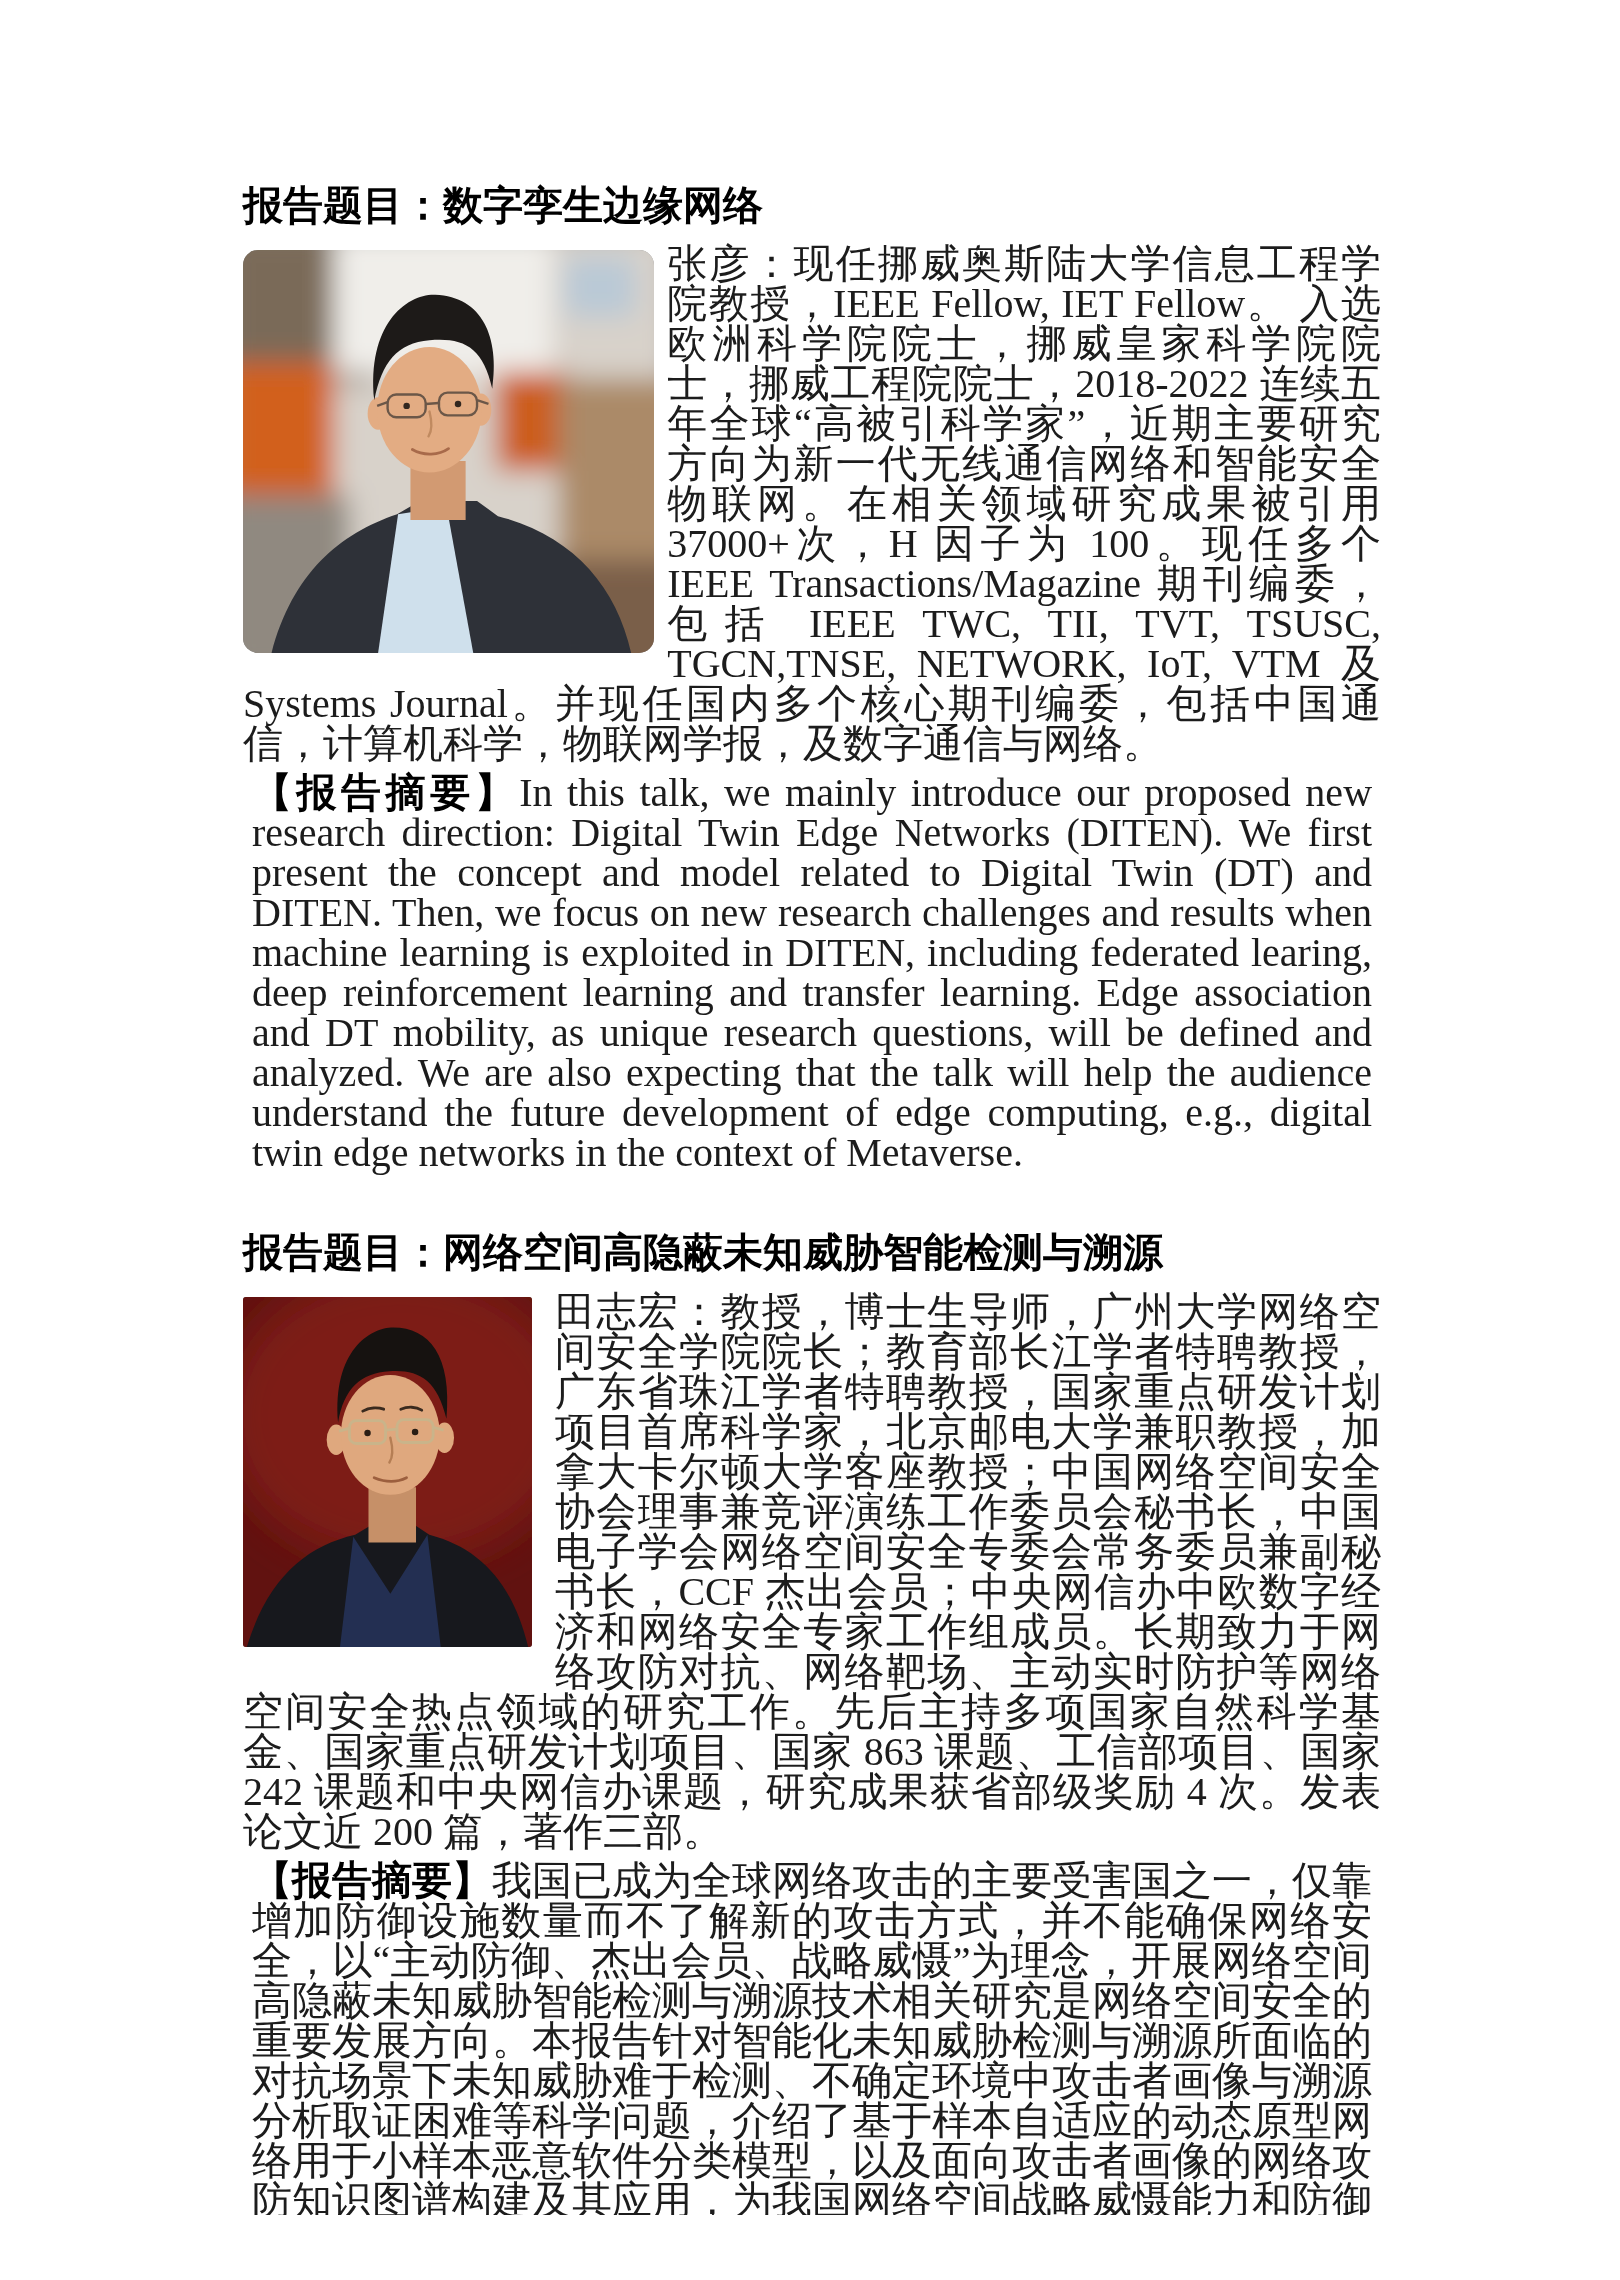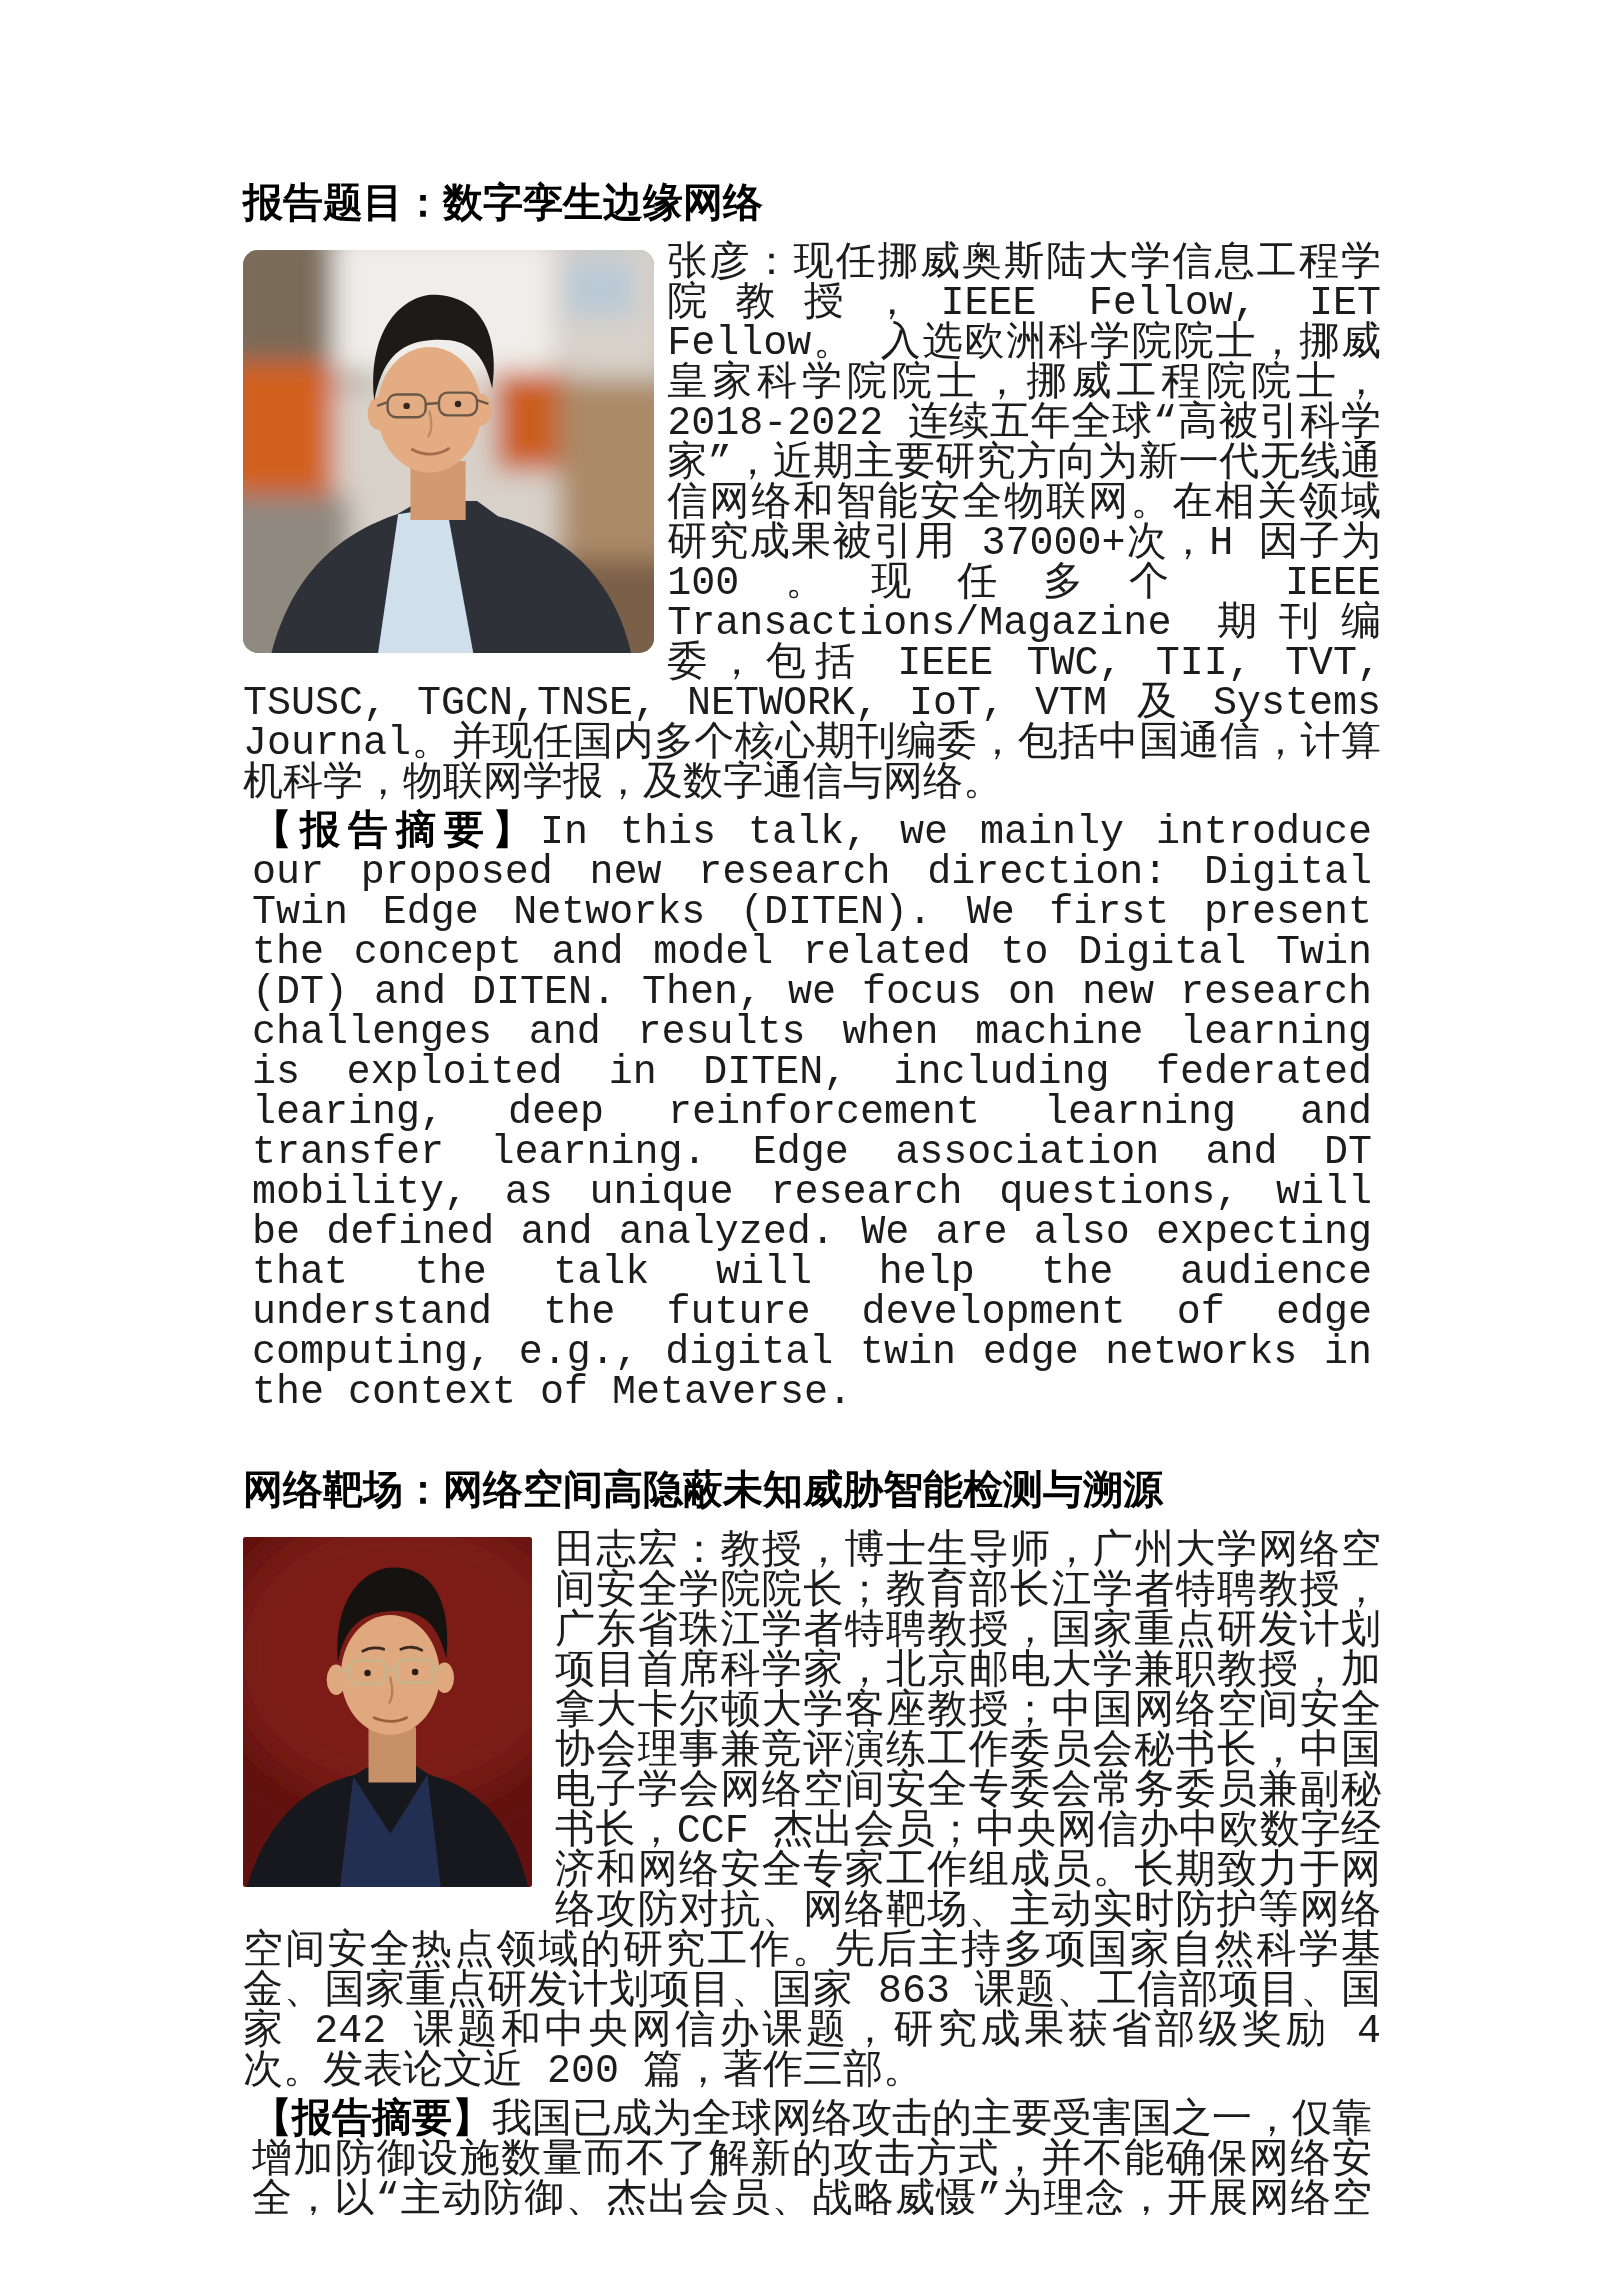--- a/index.html
+++ b/index.html
@@ -1,21 +1,21 @@
 <!DOCTYPE html>
 <html lang="zh" style="font-size:15px"><head>
 <meta charset="utf-8">
 <style>
   html,body{margin:0;padding:0;}
   body{background:#ffffff;}
   .page{
     position:relative;
     width:1621px;height:2215px;
     background:#ffffff;
-    font-family:Liberation Mono, monospace;
+    font-family:Liberation Serif, serif;
     color:#1c1c1c;
     overflow:hidden;
   }
   .content{
     position:absolute;
     left:243px;top:181px;
     width:1138px;
   }
   .talk-title{
     font-size:40px;
@@ -105,21 +105,21 @@
             </g>
           </svg>
         </span>
         <span>张彦：现任挪威奥斯陆大学信息工程学院教授，IEEE Fellow, IET Fellow。 入选欧洲科学院院士，挪威皇家科学院院士，挪威工程院院士，2018-2022 连续五年全球“高被引科学家”，近期主要研究方向为新一代无线通信网络和智能安全物联网。在相关领域研究成果被引用 37000+次，H 因子为 100。现任多个 IEEE Transactions/Magazine 期刊编委，包括 IEEE TWC, TII, TVT, TSUSC, TGCN,TNSE, NETWORK, IoT, VTM 及 Systems Journal。并现任国内多个核心期刊编委，包括中国通信，计算机科学，物联网学报，及数字通信与网络。</span>
       </div>
 
       <p class="body-text abstract-para"><span class="abstract-label">【报告摘要】</span><span>In this talk, we mainly introduce our proposed new research direction: Digital Twin Edge Networks (DITEN). We first present the concept and model related to Digital Twin (DT) and DITEN. Then, we focus on new research challenges and results when machine learning is exploited in DITEN, including federated learing, deep reinforcement learning and transfer learning. Edge association and DT mobility, as unique research questions, will be defined and analyzed. We are also expecting that the talk will help the audience understand the future development of edge computing, e.g., digital twin edge networks in the context of Metaverse.</span></p>
     </section>
 
     <section class="section-2">
-      <h1 class="talk-title">网络靶场：网络空间高隐蔽未知威胁智能检测与溯源</h1>
+      <h1 class="talk-title">报告题目：网络空间高隐蔽未知威胁智能检测与溯源</h1>
 
       <div class="body-text bio-para clearfix">
         <span class="photo photo-2">
           <svg viewBox="0 0 304 368" preserveAspectRatio="none">
             <defs>
               <filter id="blur2" x="-30%" y="-30%" width="160%" height="160%">
                 <feGaussianBlur stdDeviation="22"></feGaussianBlur>
               </filter>
             </defs>
             <rect x="0" y="0" width="304" height="368" fill="#611210"></rect>

